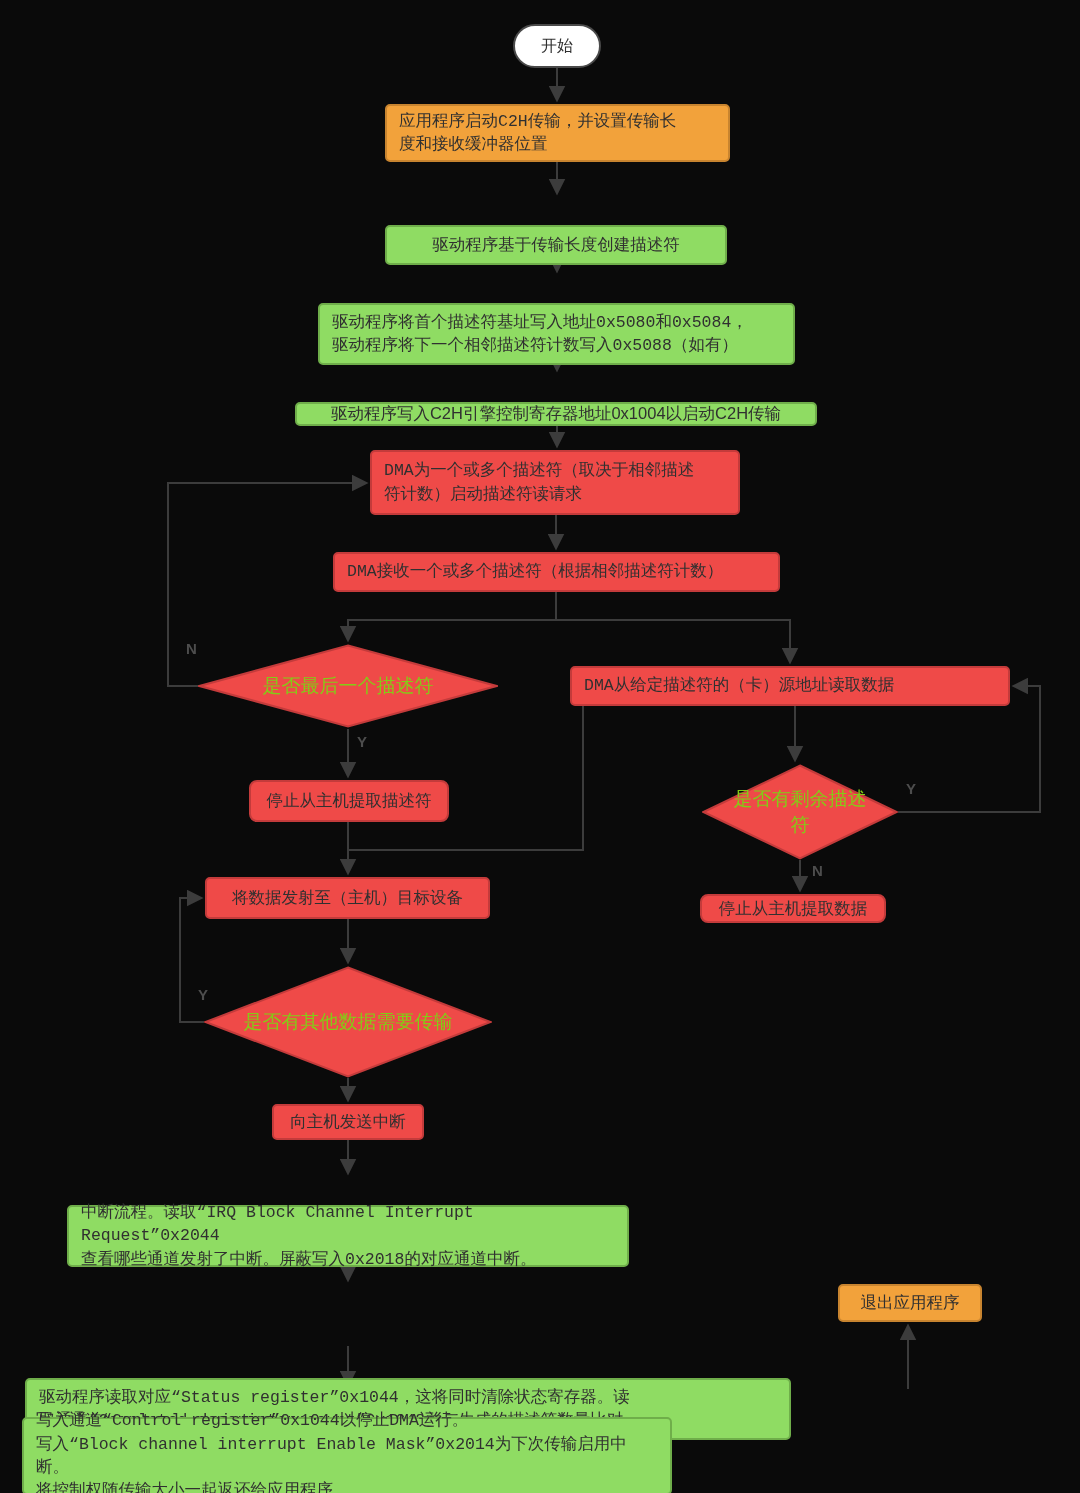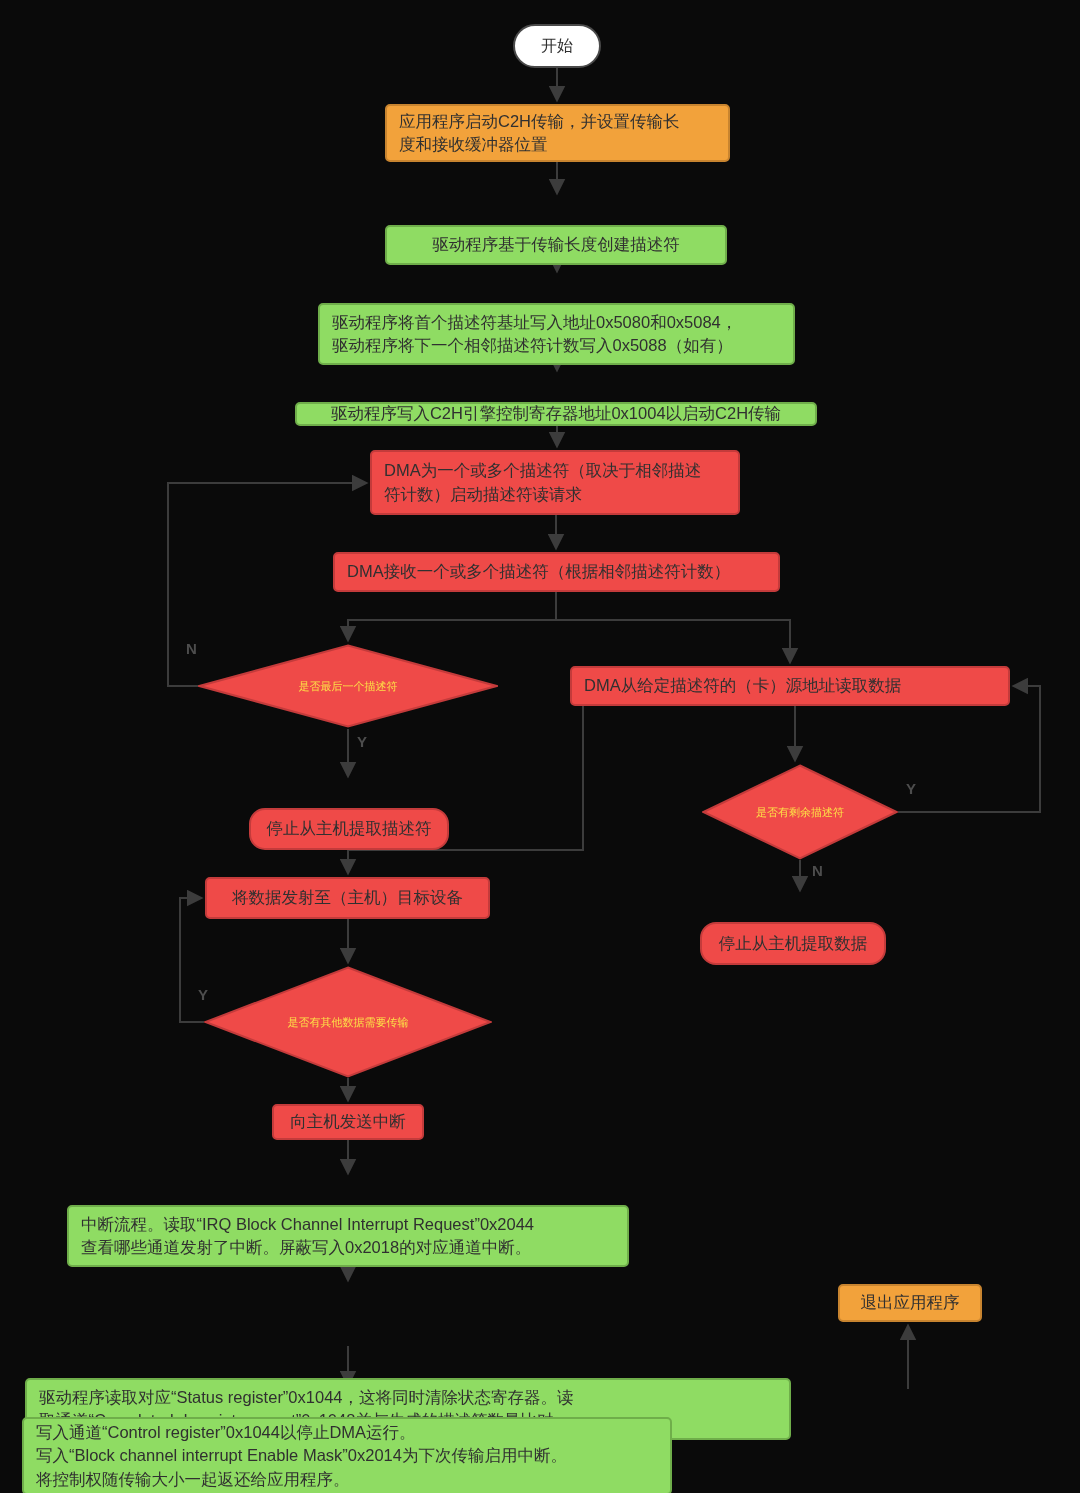--- a/index.html
+++ b/index.html
@@ -14,32 +14,32 @@
   .wires{position:absolute;left:0;top:0;width:1080px;height:1493px;}
   .node{
     position:absolute;box-sizing:border-box;
     border:2px solid;border-radius:5px;
     display:flex;align-items:center;
     font-size:16.5px;line-height:1.42;
     white-space:pre-line;
     color:#303030;
   }
   .node.center{justify-content:center;text-align:left;padding:4px 10px;}
-  .node.left{justify-content:flex-start;text-align:left;padding:5px 12px;}
+  .node.left{justify-content:flex-start;text-align:left;padding:5px 12px;font-family:Liberation Mono, monospace;}
   .orange{background:#F2A23B;border-color:#C8842F;}
   .green{background:#8FDC63;border-color:#6FAE4A;margin-top:28px;}
   .red{background:#EF4A48;border-color:#C43B3B;}
   .pill{background:#FFFFFF;border-color:#4A4A4A;border-radius:22px;font-size:16px;}
-  .stadium{border-radius:16px;margin-top:28px;}
+  .stadium{border-radius:8px;}
   .diamond{position:absolute;}
   .diamond svg{position:absolute;left:0;top:0;display:block;}
   .diamond .dtext{
     position:absolute;left:0;top:0;right:0;bottom:0;
     display:flex;align-items:center;justify-content:center;
-    text-align:center;font-size:11px;color:#fde047;padding:0 28px;
+    text-align:center;font-size:19px;color:#84cc16;padding:0 28px;
   }
   .elabel{
     position:absolute;font-size:15px;font-weight:bold;color:#4D4D4D;
   }
 </style>
 </head>
 <body>
 
 <div class="canvas">
 
@@ -104,21 +104,21 @@
 
   <div class="node red stadium center" style="left:249px;top:780px;width:200px;height:42px">停止从主机提取描述符</div>
 
   <div class="diamond" style="left:702px;top:764px;width:196px;height:96px">
     <svg width="196" height="96">
       <polygon points="98,1.5 194.5,48 98,94.5 1.5,48" fill="#EF4A48" stroke="#C43B3B" stroke-width="2"></polygon>
     </svg>
     <span class="dtext">是否有剩余描述符</span>
   </div>
 
-  <div class="node red stadium center" style="left:700px;top:894px;width:186px;height:43px">停止从主机提取数据</div>
+  <div class="node red stadium center" style="left:700px;top:894px;width:186px;height:29px">停止从主机提取数据</div>
 
   <div class="node red center" style="left:205px;top:877px;width:285px;height:42px">将数据发射至（主机）目标设备</div>
 
   <div class="diamond" style="left:204px;top:966px;width:288px;height:112px">
     <svg width="288" height="112">
       <polygon points="144,1.5 286.5,56 144,110.5 1.5,56" fill="#EF4A48" stroke="#C43B3B" stroke-width="2"></polygon>
     </svg>
     <span class="dtext">是否有其他数据需要传输</span>
   </div>
 

